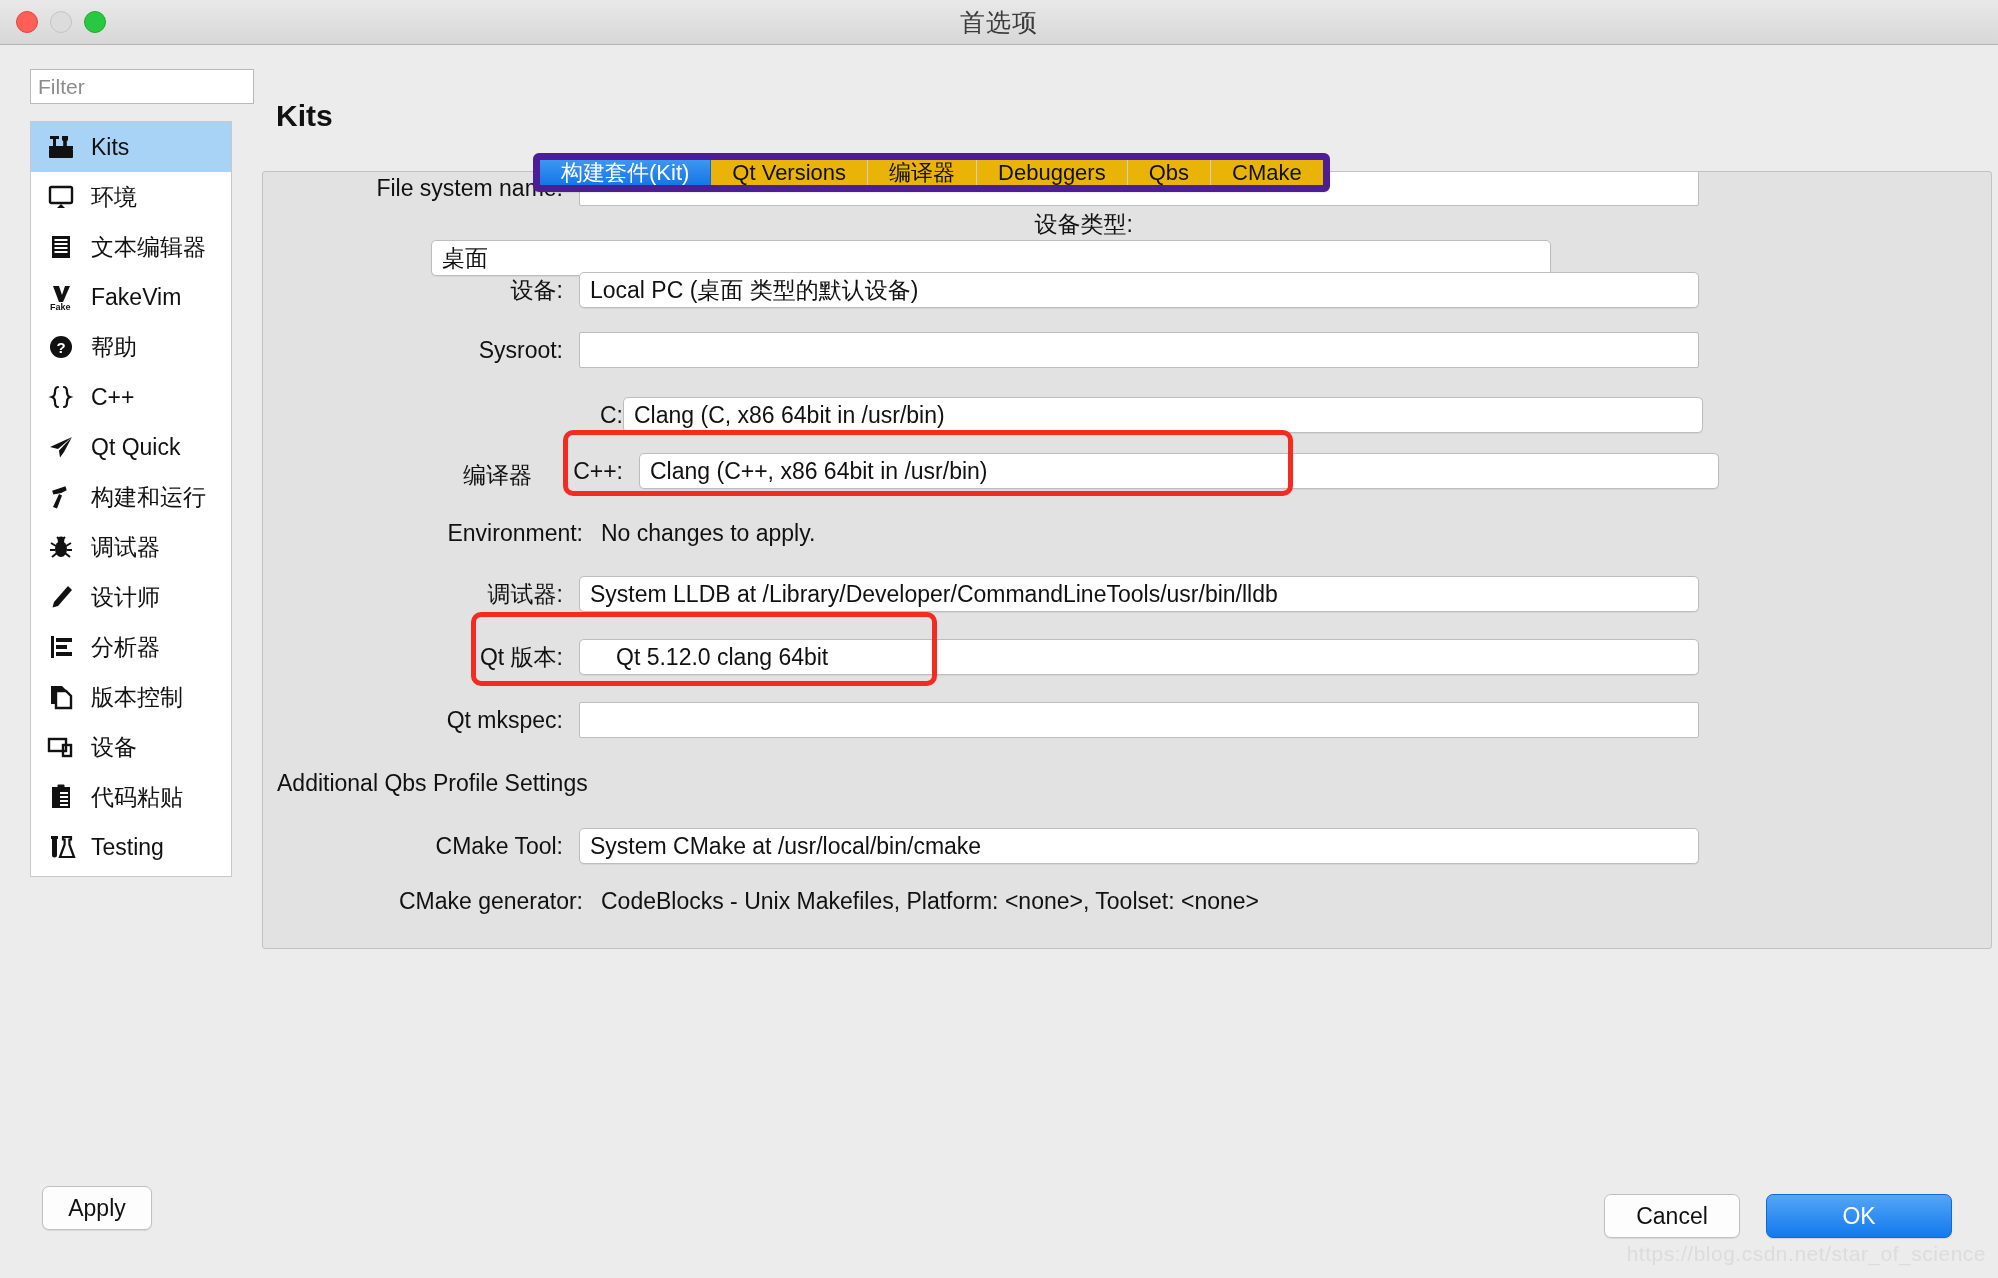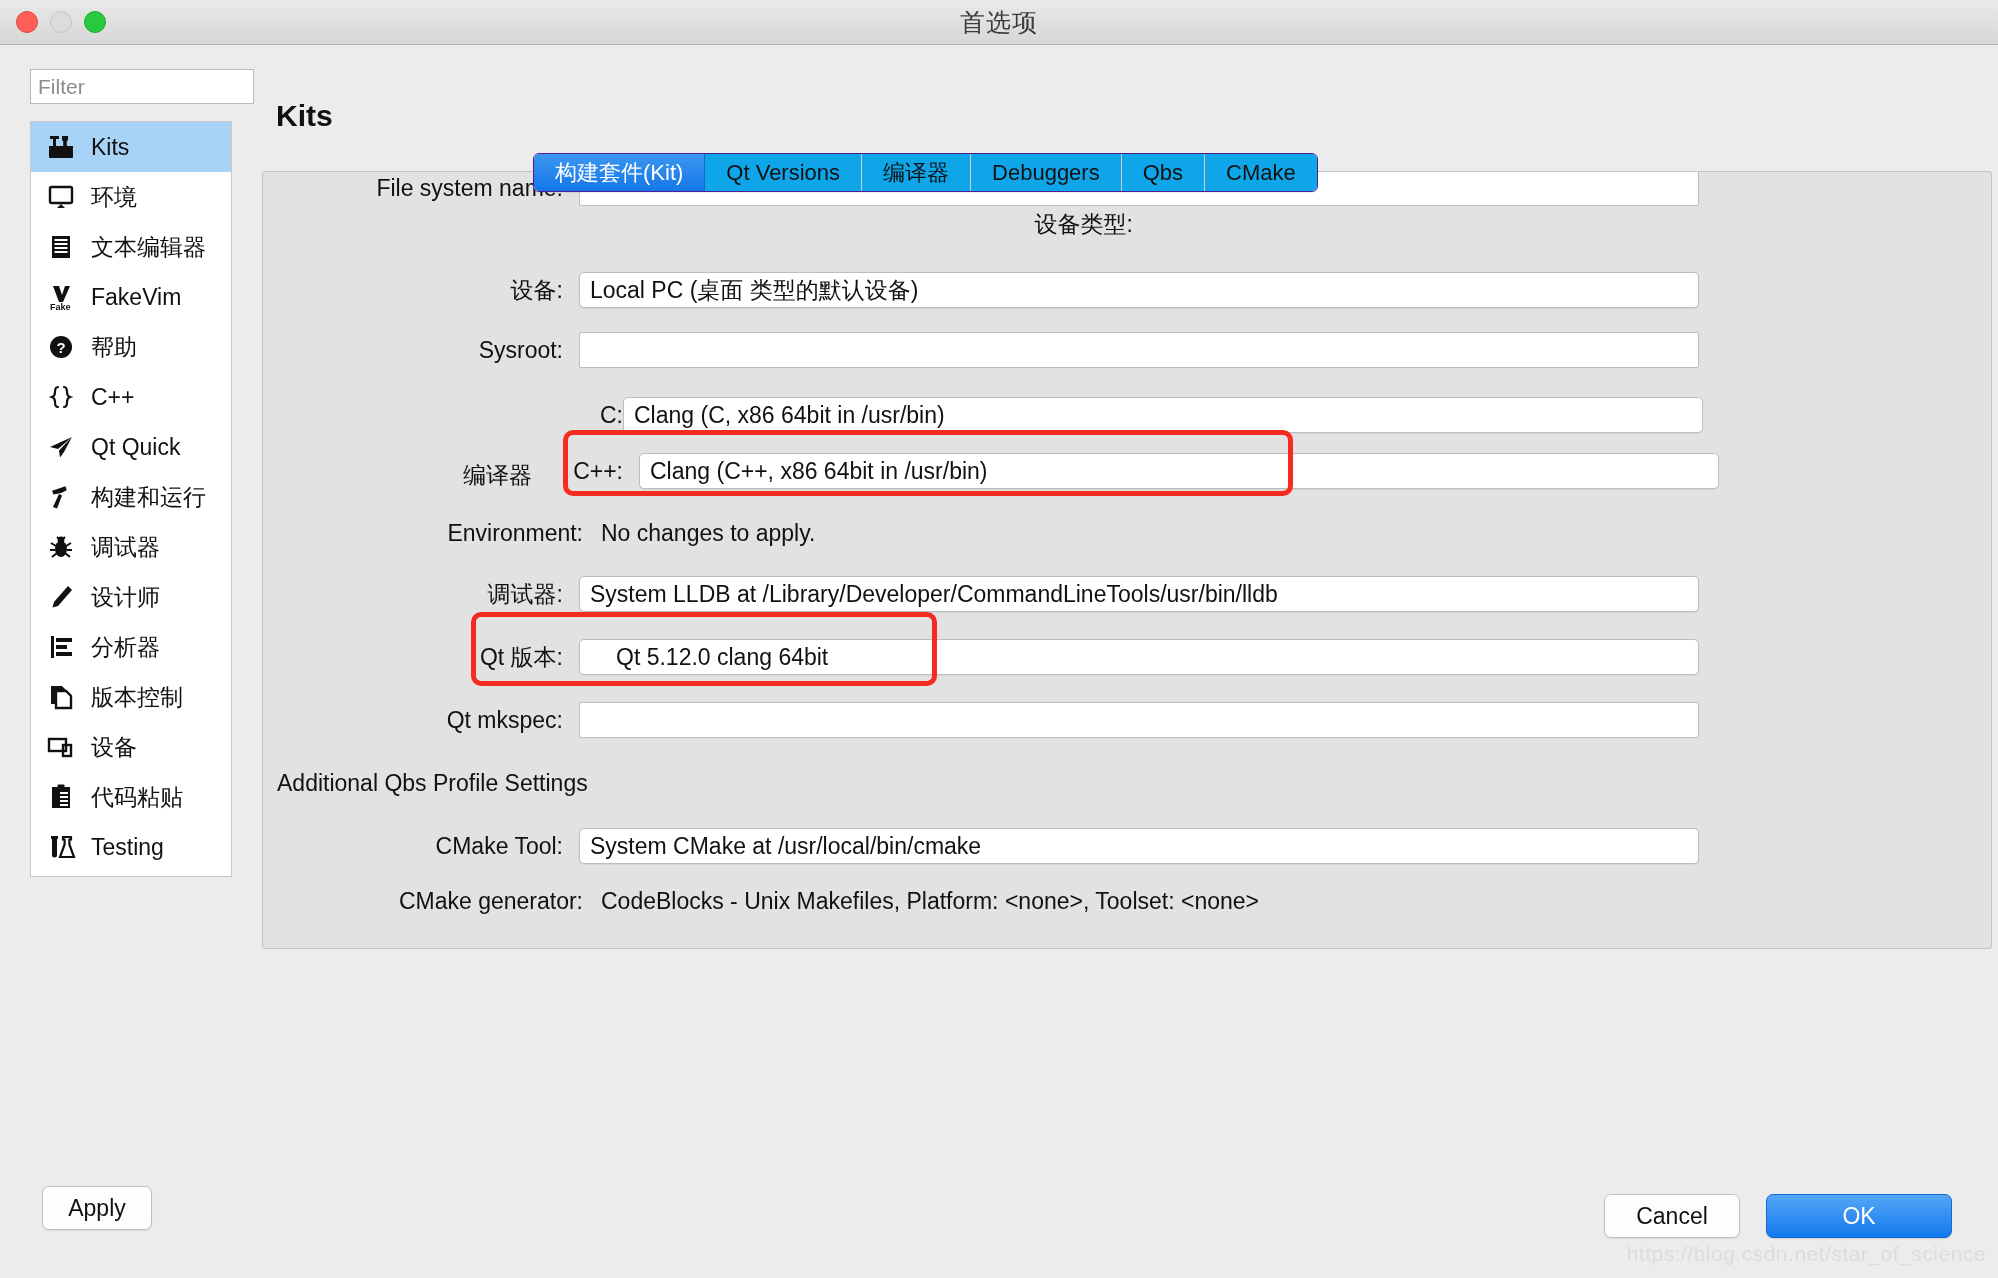--- a/index.html
+++ b/index.html
@@ -103,34 +103,34 @@
     left: 14px; top: 54px;
     font-size: 30px; font-weight: bold; color: #111;
   }
 
   
   .tabbar {
     position: absolute;
     left: 271px; top: 108px;
     display: flex;
     height: 39px;
-    border: 1px solid #4c1d95;
+    border: 7px solid #4c1d95;
     border-radius: 6px;
     overflow: hidden;
     background: #ffffff;
     box-shadow: 0 1px 1px rgba(0,0,0,.08);
     z-index: 6;
   }
   .tab {
     display: flex; align-items: center; justify-content: center;
     padding: 0 21px;
     font-size: 22px;
     color: #111;
     border-right: 1px solid #cfcfcf;
-    background: #0ea5e9;
+    background: #eab308;
     white-space: nowrap;
     cursor: default;
   }
   .tab:last-child { border-right: none; }
   .tab.active {
     background: linear-gradient(to bottom, #3d97f0 0%, #1476e8 100%);
     color: #ffffff;
     border-right-color: #1268cd;
   }
 
@@ -437,20 +437,21 @@
 
       <div class="panel">
 
         <div class="row" style="left:0; top:-2px; width:1440px;">
           <div class="lbl" style="width:300px;">File system name:</div>
           <div class="field flat" style="width:1120px; margin-left:16px;"></div>
         </div>
 
         <div class="row" style="left:0; top:37px; width:1440px;flex-direction:column;">
           <div class="lbl" style="width:300px;">设备类型:</div>
+          <div class="field rounded" style="width:1120px; margin-left:16px;">桌面</div>
         </div>
 
         <div class="row" style="left:0; top:100px; width:1440px;">
           <div class="lbl" style="width:300px;">设备:</div>
           <div class="field rounded" style="width:1120px; margin-left:16px;">Local PC (桌面 类型的默认设备)</div>
         </div>
 
         <div class="row" style="left:0; top:160px; width:1440px;">
           <div class="lbl" style="width:300px;">Sysroot:</div>
           <div class="field flat" style="width:1120px; margin-left:16px;"></div>

